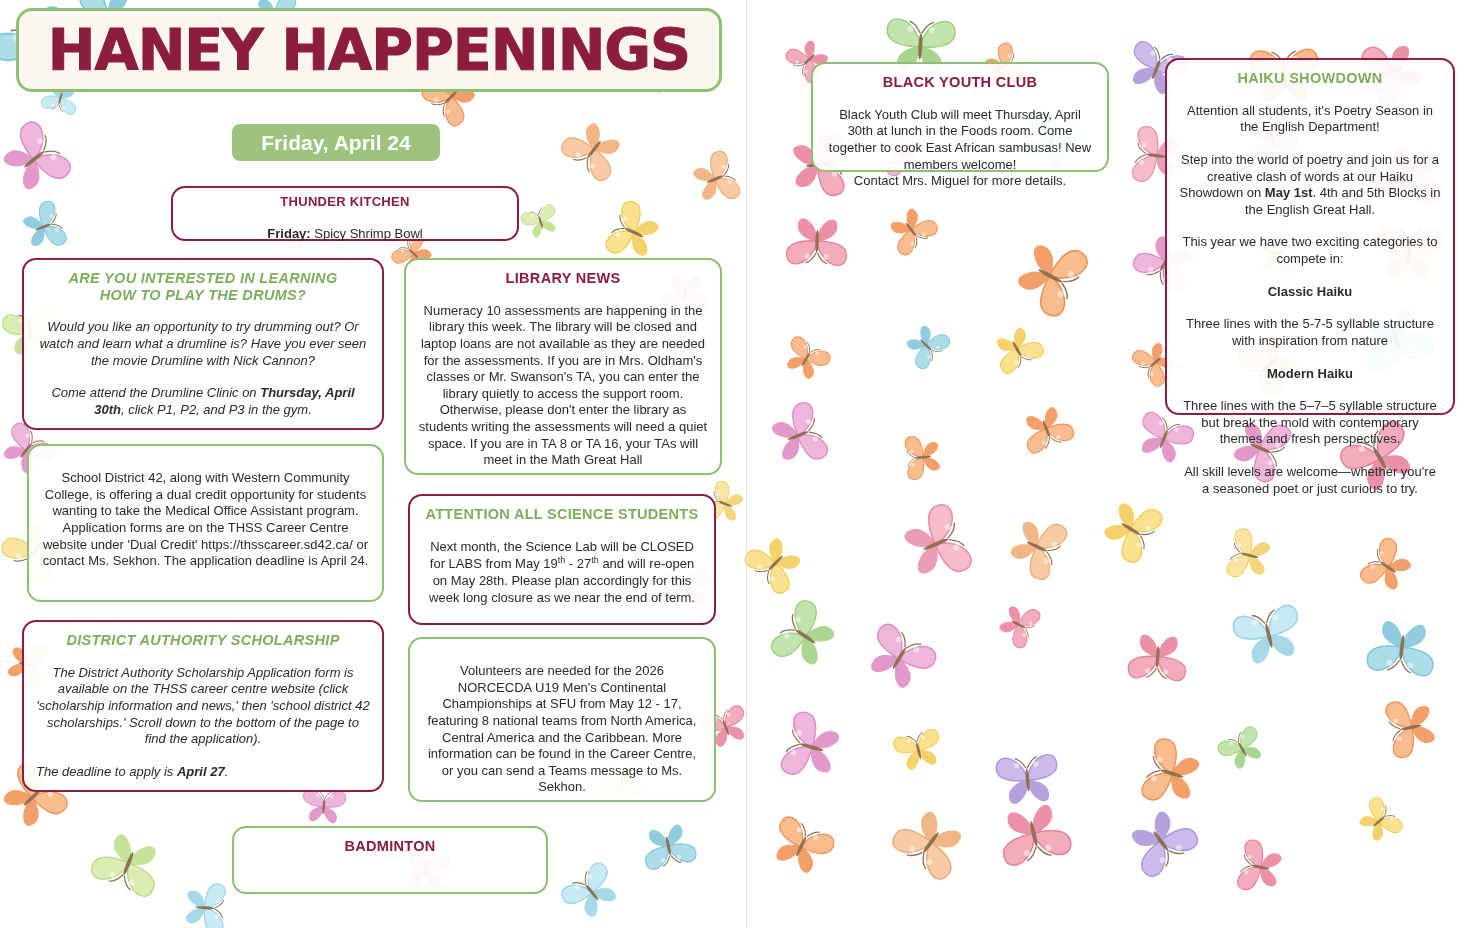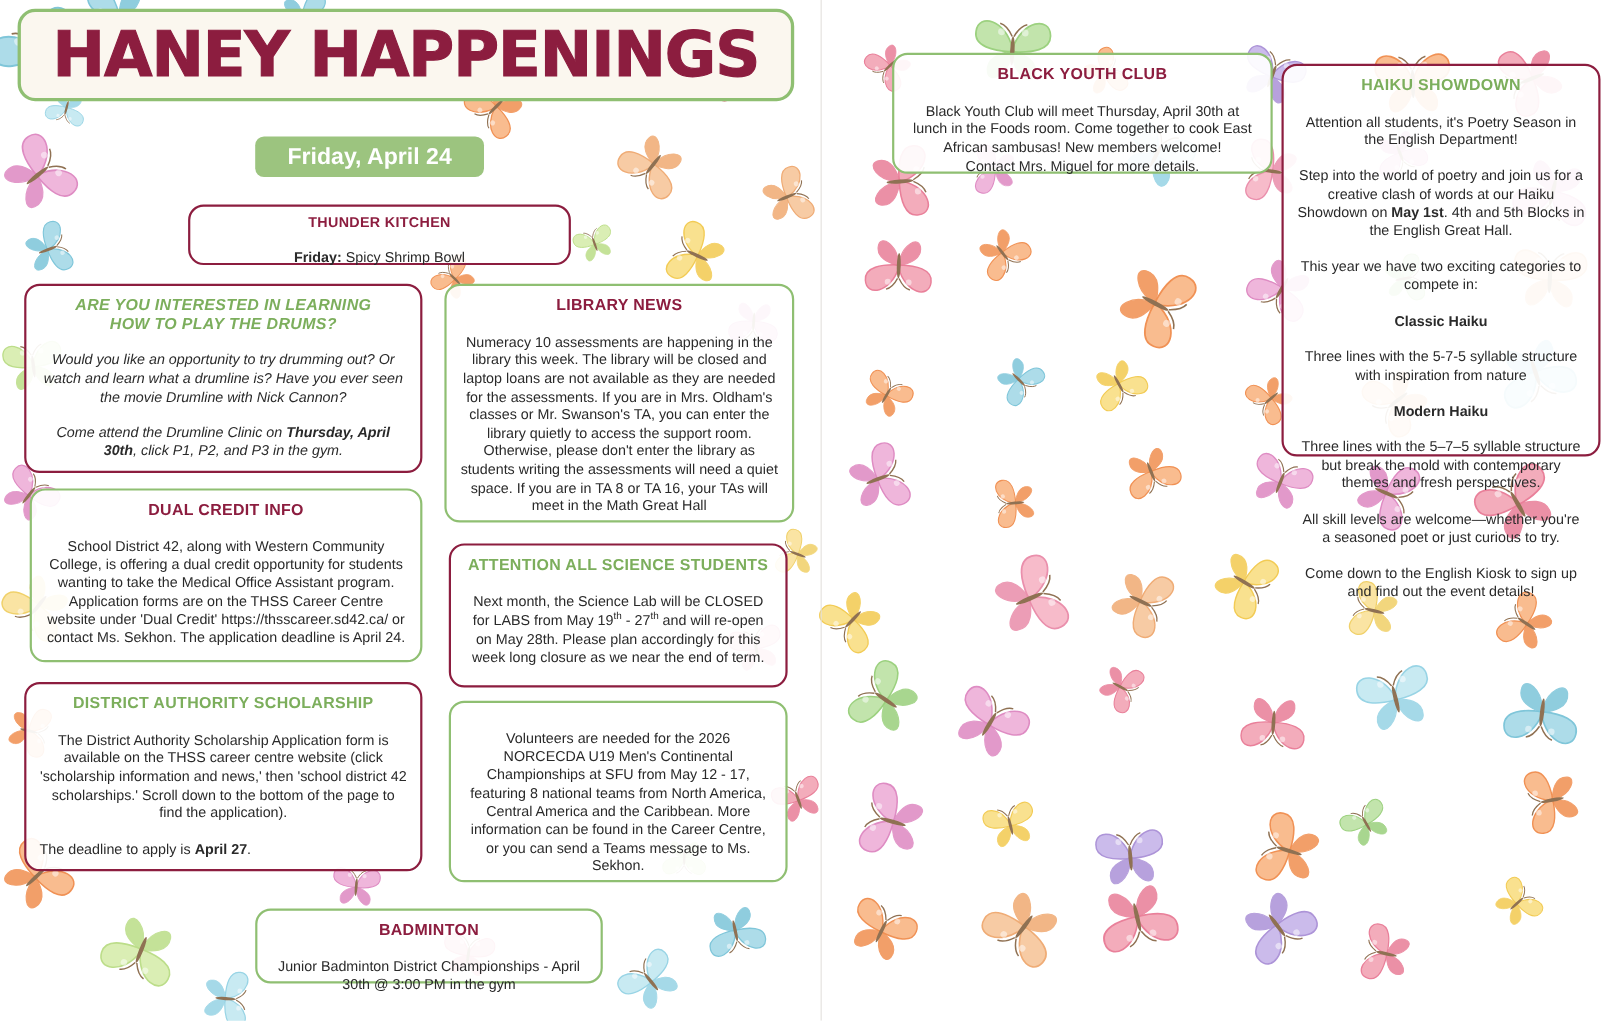--- a/index.html
+++ b/index.html
@@ -101,25 +101,25 @@
 
   
   #thunder-kitchen { left: 171px; top: 186px; width: 348px; height: 55px; padding-top: 5px; }
   #thunder-kitchen h2 { font-size: 13px; color: #8c1d3f; margin-bottom: 4px; }
   #thunder-kitchen p { font-size: 13px; }
 
   #drums      { left: 22px;  top: 258px;  width: 362px; height: 172px; font-style: italic; }
   #library    { left: 404px; top: 258px;  width: 318px; height: 217px; }
   #dual       { left: 27px;  top: 444px;  width: 357px; height: 158px; }
   #science    { left: 408px; top: 494px;  width: 308px; height: 131px; }
-  #district   { left: 22px;  top: 620px;  width: 362px; height: 172px; }
+  #district   { left: 22px;  top: 620px;  width: 362px; height: 172px; font-style: italic; }
   #grade1112  { left: 408px; top: 637px;  width: 308px; height: 165px; }
   #badminton  { left: 232px; top: 826px;  width: 316px; height: 68px; }
 
-  #black-youth { left: 811px;  top: 48px; width: 346px; height: 110px; }
+  #black-youth { left: 811px;  top: 62px; width: 298px; height: 110px; }
   #haiku       { left: 1165px; top: 58px; width: 290px; height: 357px; }
 
   #thunder-kitchen { border-color:#8c1d3f; }
   sup { font-size: 9px; vertical-align: super; }
 </style>
 </head>
 <body>
 
 <div id="bg-layer">
     <div class="bfly" style="left: 783.795px; top: 37.5388px; width: 46.6067px; height: 46.6067px; transform: rotate(226deg) scaleX(-1);"><svg viewBox="0 0 100 100" width="46.60667037963867" height="46.60667037963867">
@@ -1269,21 +1269,20 @@
       <span>Come attend the Drumline Clinic on </span><b>Thursday, April 30th</b><span>, click P1, P2, and P3 in the gym.</span>
     </p>
   </div>
 
   <div class="card green" id="library">
     <h2 class="h-maroon">LIBRARY NEWS</h2>
     <p class="just">Numeracy 10 assessments are happening in the library this week. The library will be closed and laptop loans are not available as they are needed for the assessments. If you are in Mrs. Oldham's classes or Mr. Swanson's TA, you can enter the library quietly to access the support room. Otherwise, please don't enter the library as students writing the assessments will need a quiet space. If you are in TA 8 or TA 16, your TAs will meet in the Math Great Hall</p>
   </div>
 
   <div class="card green" id="dual">
-    <h2 class="h-maroon">DUAL CREDIT INFO</h2>
     <p>School District 42, along with Western Community College, is offering a dual credit opportunity for students wanting to take the Medical Office Assistant program. Application forms are on the THSS Career Centre website under 'Dual Credit' https://thsscareer.sd42.ca/ or contact Ms. Sekhon. The application deadline is April 24.</p>
   </div>
 
   <div class="card maroon" id="science">
     <h2 class="h-green">ATTENTION ALL SCIENCE STUDENTS</h2>
     <p>
       <span>Next month, the Science Lab will be CLOSED for LABS from May 19</span><sup>th</sup><span> - 27</span><sup>th</sup><span> and will re-open on May 28th. Please plan accordingly for this week long closure as we near the end of term.</span>
     </p>
   </div>
 
@@ -1294,37 +1293,35 @@
       <span>The deadline to apply is </span><b>April 27</b><span>.</span>
     </p>
   </div>
 
   <div class="card green" id="grade1112">
     <p>Volunteers are needed for the 2026 NORCECDA U19 Men's Continental Championships at SFU from May 12 - 17, featuring 8 national teams from North America, Central America and the Caribbean. More information can be found in the Career Centre, or you can send a Teams message to Ms. Sekhon.</p>
   </div>
 
   <div class="card green" id="badminton">
     <h2 class="h-maroon">BADMINTON</h2>
-    <p>Junior Badminton District Championships - April 30th @ 3:00 PM in the gym</p>
   </div>
 
   <div class="card green" id="black-youth">
     <h2 class="h-maroon">BLACK YOUTH CLUB</h2>
     <p style="white-space:pre-line">Black Youth Club will meet Thursday, April 30th at lunch in the Foods room. Come together to cook East African sambusas! New members welcome!
 Contact Mrs. Miguel for more details.</p>
   </div>
 
   <div class="card maroon" id="haiku">
     <h2 class="h-green">HAIKU SHOWDOWN</h2>
     <p>Attention all students, it's Poetry Season in the English Department!</p>
     <p>
       <span>Step into the world of poetry and join us for a creative clash of words at our Haiku Showdown on </span><b>May 1st</b><span>. 4th and 5th Blocks in the English Great Hall.</span>
     </p>
     <p>This year we have two exciting categories to compete in:</p>
     <p><b>Classic Haiku</b></p>
     <p>Three lines with the 5-7-5 syllable structure with inspiration from nature</p>
     <p><b>Modern Haiku</b></p>
     <p>Three lines with the 5–7–5 syllable structure but break the mold with contemporary themes and fresh perspectives.</p>
     <p>All skill levels are welcome—whether you're a seasoned poet or just curious to try.</p>
-    <p>Come down to the English Kiosk to sign up and find out the event details!</p>
   </div>
 
 </div>
 
 </body></html>

